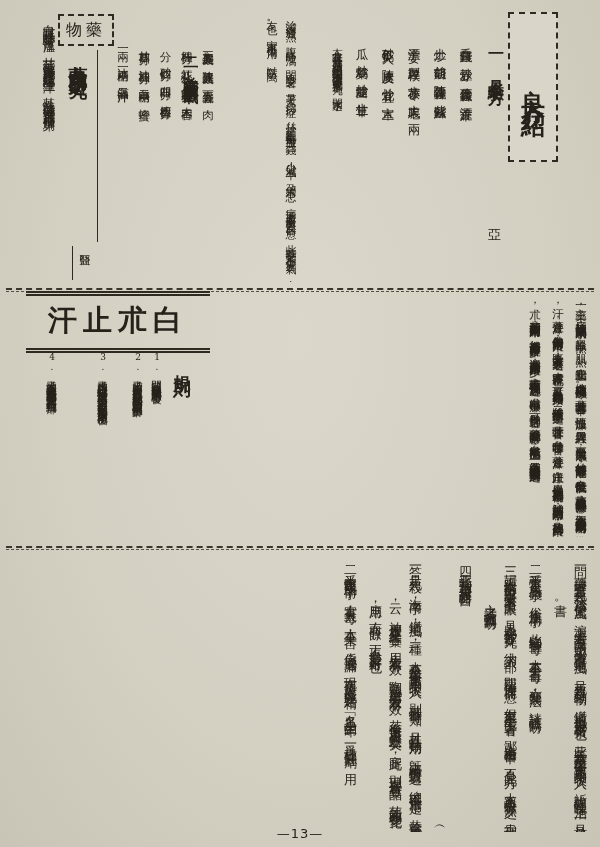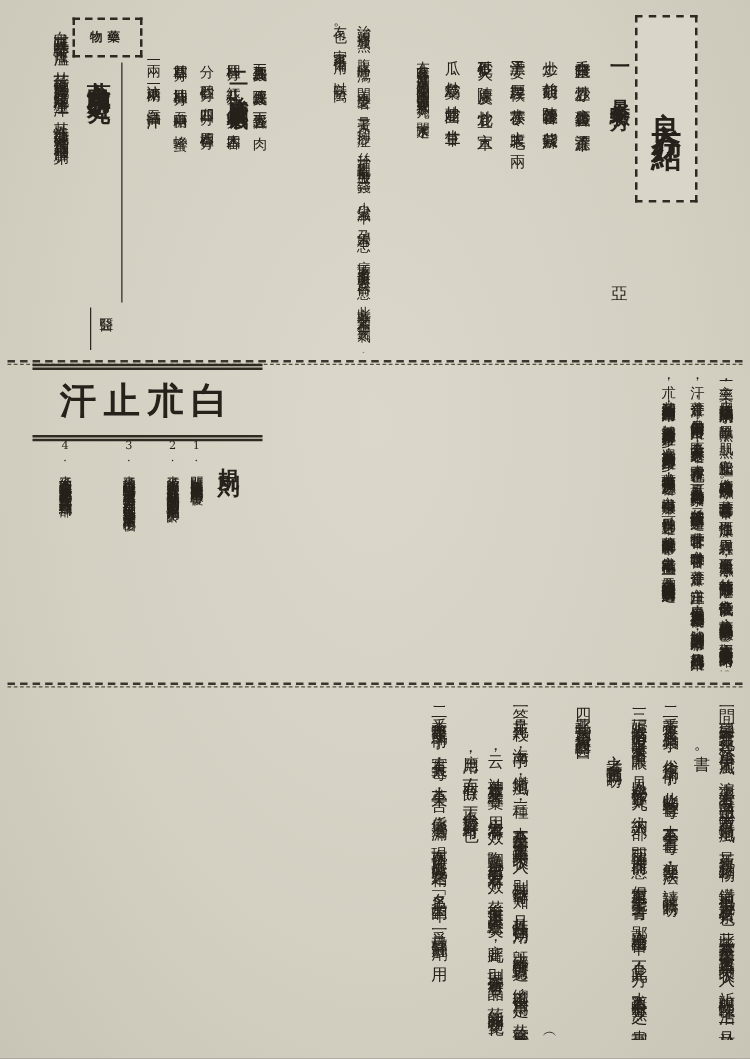--- a/index.html
+++ b/index.html
@@ -29,21 +29,21 @@
   #rx1-dir{position:absolute;right:254px;top:40px;width:44px;height:240px;
     font-size:10.5px;line-height:17px;letter-spacing:1.5px;overflow:hidden;}
   #rx1-ind{position:absolute;right:300px;top:12px;width:96px;height:270px;
     font-size:11px;line-height:19px;letter-spacing:2.5px;overflow:hidden;}
   #rx2-head{position:absolute;right:400px;top:46px;height:160px;font-size:15px;font-weight:bold;letter-spacing:2px;}
   #rx2cols{position:absolute;left:112px;top:42px;width:106px;height:238px;
     display:flex;flex-direction:row-reverse;justify-content:space-between;}
   .rx2col{height:100%;font-size:11.5px;line-height:21px;letter-spacing:1px;overflow:hidden;}
   #yw-box{position:absolute;left:58px;top:14px;width:52px;height:28px;
     border:2.5px dashed #2e2a22;display:flex;align-items:center;justify-content:center;}
-  #yw-box span{font-size:10px;font-weight:bold;letter-spacing:4px;}
+  #yw-box span{font-size:16px;font-weight:normal;letter-spacing:4px;}
   #yw-title{position:absolute;left:66px;top:50px;height:192px;font-size:19px;font-weight:bold;
     letter-spacing:2px;border-right:1.5px solid #2e2a22;padding-right:5px;}
   #yw-author{position:absolute;left:72px;top:246px;height:34px;font-size:11px;
     border-left:1.5px solid #2e2a22;padding-left:3px;}
   #yw-intro{position:absolute;left:8px;top:14px;width:54px;height:268px;
     font-size:12.5px;line-height:26px;letter-spacing:2px;overflow:hidden;}
 
   
   #art2{position:absolute;right:8px;top:299px;width:384px;height:238px;
     font-size:11.5px;line-height:23px;letter-spacing:0.6px;overflow:hidden;}
@@ -135,14 +135,15 @@
   <div class="v" id="qa-body">
     <p class="hang first"><span class="qlabel">問一</span><span>藥肆中有「吊死殺」云治小兒驚風，滬上藥方有「海南子」秘方中有「鑽地風」。吊死殺是動物，鑽地風似是木材紫色。此三藥本草及醫學大辭典均未收入，祈說明性味主治，見於何書。</span></p>
     <p class="hang"><span class="qlabel">二</span><span>番木鼈一名馬錢子，俗作馬前子，此物極有毒，本草不言有毒，亦無製法，請詳答爲盼。</span></p>
     <p class="hang"><span class="qlabel">三</span><span>婦人眼病有下疳眼者又名下簾眼，見人以秘方作藥丸，納入下部，即徧掉一塊而愈，但有至不能生育者，鄙人遍檢書中，不見此方，大辭典中亦無之，貴刊大醫士當有知之者請宣佈爲盼</span></p>
     <p class="hang"><span class="qlabel">四</span><span>北平醫刊是否專講西醫</span></p>
     <p class="asker">（楊中樞）</p>
     <p class="hang"><span class="qlabel">答一</span><span>吊死殺，海南子，鑽地風，三種，本草及醫學大辭典均未收入，則其怪僻可知；且其性味効用，旣未經前賢騐過，總以不用爲是，昔徐靈胎先生云，神農本草經各藥，用之無有不效，陶弘景所增已有效有不效，若後世所添更無騐矣，審此，則現在所有藥品，苟能神明變化，亦足以應用，而有餘，正不必過於好奇也。</span></p>
     <p class="hang"><span class="qlabel">二</span><span>番木鼈即馬前子，實有大毒，本草未言，係屬遺漏，現在西人提出此藥之精，名爲「士的年」，爲一種強壯劑，用</span></p>
   </div>
 
+  <div id="pagenum">—13—</div>
 
 </div>
 
 </body></html>

